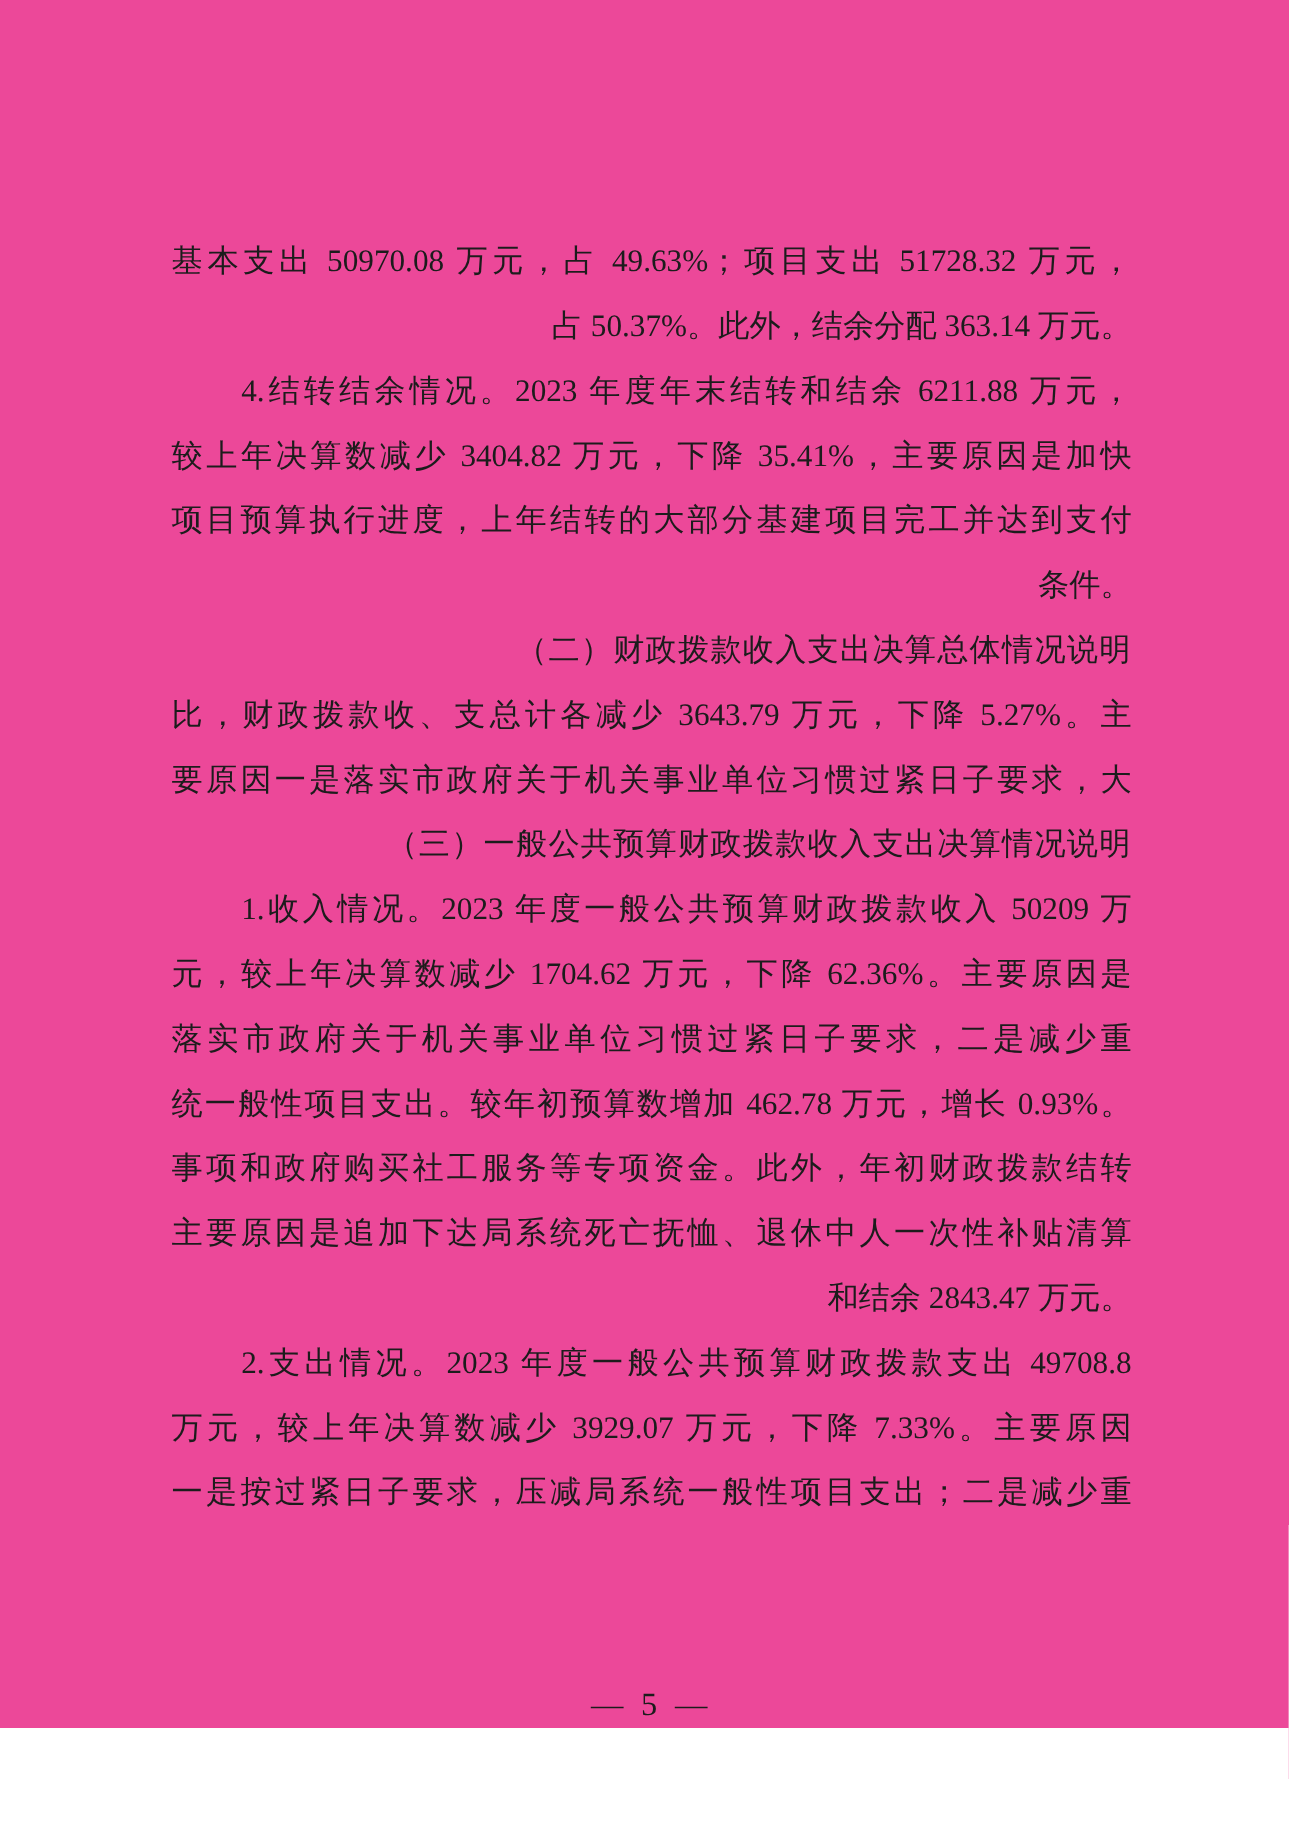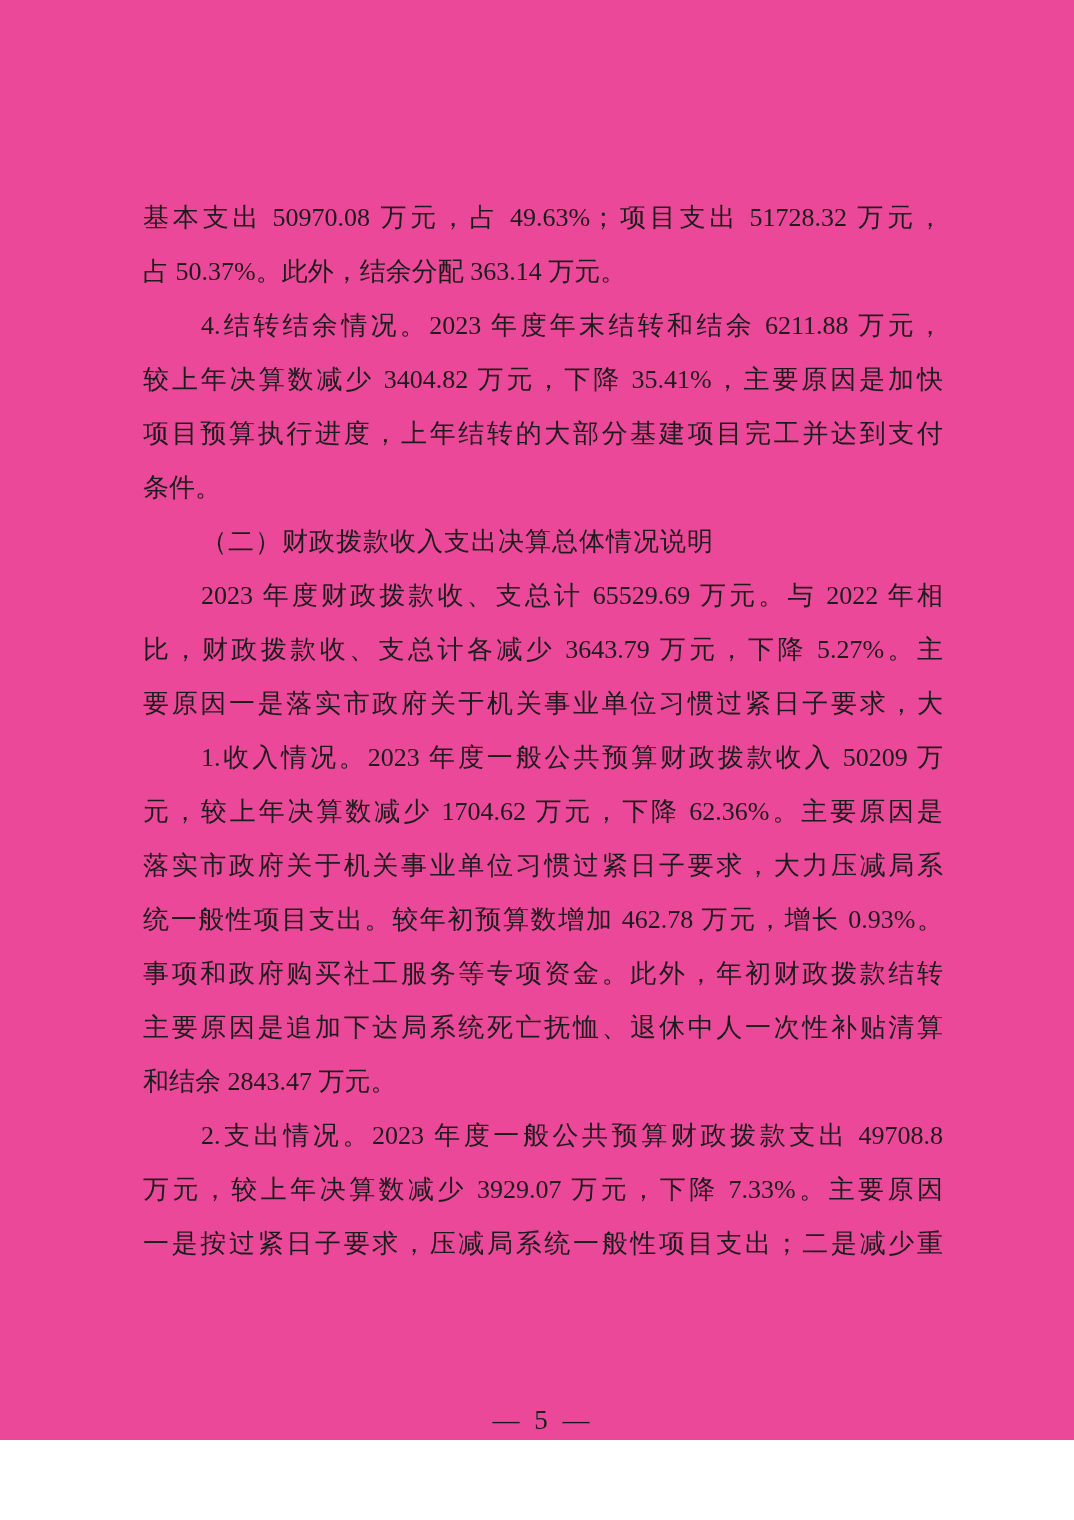--- a/index.html
+++ b/index.html
@@ -19,21 +19,21 @@
     position: absolute;
     left: 143px;
     top: 191px;
     width: 800px;
     color: #1c1c1c;
     font-size: 26px;
     line-height: 54px;
   }
   .line {
     white-space: normal;
-    text-align: left;
+    text-align: right;
   }
   
   .line.fill {
     text-align: justify;
     text-align-last: justify;
   }
   .line.indent {
     text-indent: 58px;
   }
   .line.heading {
@@ -57,26 +57,26 @@
 
 <div class="page">
   <div class="content">
       <div class="line fill">基本支出 50970.08 万元，占 49.63%；项目支出 51728.32 万元，</div>
       <div class="line">占 50.37%。此外，结余分配 363.14 万元。</div>
       <div class="line indent fill">4.结转结余情况。2023 年度年末结转和结余 6211.88 万元，</div>
       <div class="line fill">较上年决算数减少 3404.82 万元，下降 35.41%，主要原因是加快</div>
       <div class="line fill">项目预算执行进度，上年结转的大部分基建项目完工并达到支付</div>
       <div class="line">条件。</div>
       <div class="line indent heading">（二）财政拨款收入支出决算总体情况说明</div>
-      <div class="line indent fill">2023 年度财政拨款收、支总计 65529.69 万元。与 2022 年相</div>
       <div class="line fill">比，财政拨款收、支总计各减少 3643.79 万元，下降 5.27%。主</div>
       <div class="line fill">要原因一是落实市政府关于机关事业单位习惯过紧日子要求，大</div>
+      <div class="line indent heading">（三）一般公共预算财政拨款收入支出决算情况说明</div>
       <div class="line indent fill">1.收入情况。2023 年度一般公共预算财政拨款收入 50209 万</div>
       <div class="line fill">元，较上年决算数减少 1704.62 万元，下降 62.36%。主要原因是</div>
-      <div class="line fill">落实市政府关于机关事业单位习惯过紧日子要求，大力压减局系</div>
+      <div class="line fill">落实市政府关于机关事业单位习惯过紧日子要求，二是减少重</div>
       <div class="line fill">统一般性项目支出。较年初预算数增加 462.78 万元，增长 0.93%。</div>
       <div class="line fill">事项和政府购买社工服务等专项资金。此外，年初财政拨款结转</div>
       <div class="line fill">主要原因是追加下达局系统死亡抚恤、退休中人一次性补贴清算</div>
       <div class="line">和结余 2843.47 万元。</div>
       <div class="line indent fill">2.支出情况。2023 年度一般公共预算财政拨款支出 49708.8</div>
       <div class="line fill">万元，较上年决算数减少 3929.07 万元，下降 7.33%。主要原因</div>
       <div class="line fill">一是按过紧日子要求，压减局系统一般性项目支出；二是减少重</div>
     </div>
   <div class="footer">— 5 —</div>
 </div>

